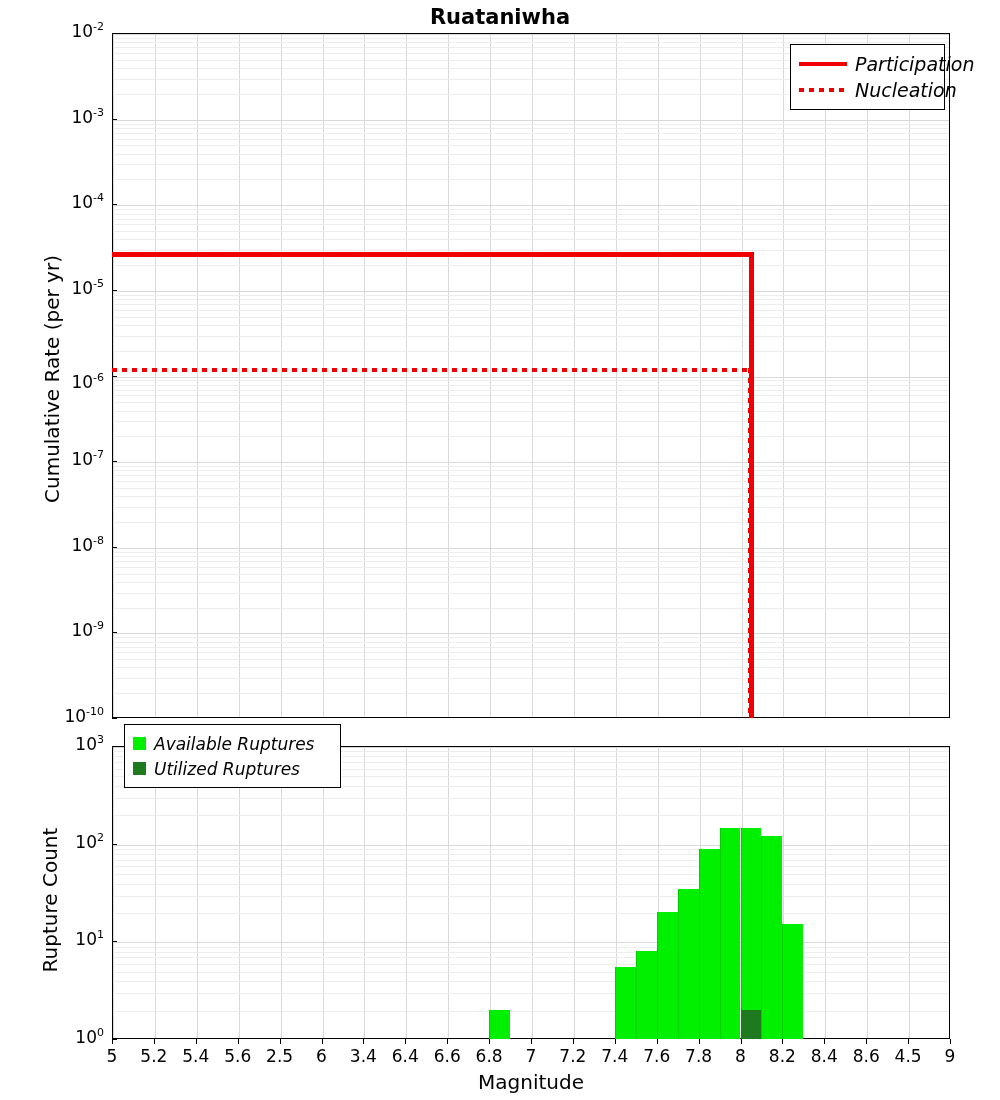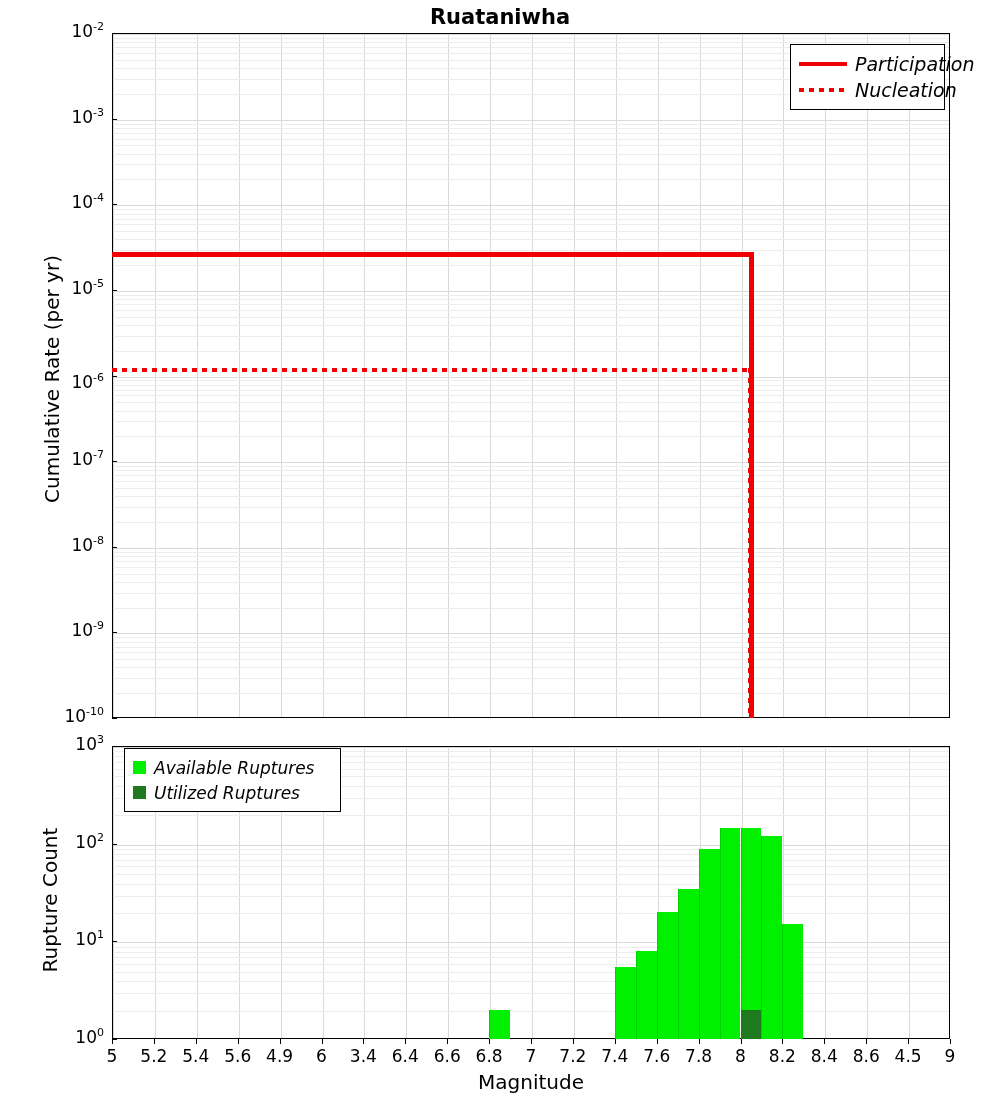--- a/index.html
+++ b/index.html
@@ -348,21 +348,21 @@
     <div class="ytick" style="left: 8px; top: 1026px; width: 96px;">10<sup>0</sup></div>
     <div class="tickmark-y" style="left: 112px; top: 1039px;"></div>
     <div class="xtick" style="left: 82px; top: 1046px; width: 60px;">5</div>
     <div class="tickmark-x" style="left: 112px; top: 1039px;"></div>
     <div class="xtick" style="left: 123.9px; top: 1046px; width: 60px;">5.2</div>
     <div class="tickmark-x" style="left: 153.9px; top: 1039px;"></div>
     <div class="xtick" style="left: 165.8px; top: 1046px; width: 60px;">5.4</div>
     <div class="tickmark-x" style="left: 195.8px; top: 1039px;"></div>
     <div class="xtick" style="left: 207.7px; top: 1046px; width: 60px;">5.6</div>
     <div class="tickmark-x" style="left: 237.7px; top: 1039px;"></div>
-    <div class="xtick" style="left: 249.6px; top: 1046px; width: 60px;">4.9</div>
+    <div class="xtick" style="left: 249.6px; top: 1046px; width: 60px;">2.5</div>
     <div class="tickmark-x" style="left: 279.6px; top: 1039px;"></div>
     <div class="xtick" style="left: 291.5px; top: 1046px; width: 60px;">6</div>
     <div class="tickmark-x" style="left: 321.5px; top: 1039px;"></div>
     <div class="xtick" style="left: 333.4px; top: 1046px; width: 60px;">3.4</div>
     <div class="tickmark-x" style="left: 363.4px; top: 1039px;"></div>
     <div class="xtick" style="left: 375.3px; top: 1046px; width: 60px;">6.4</div>
     <div class="tickmark-x" style="left: 405.3px; top: 1039px;"></div>
     <div class="xtick" style="left: 417.2px; top: 1046px; width: 60px;">6.6</div>
     <div class="tickmark-x" style="left: 447.2px; top: 1039px;"></div>
     <div class="xtick" style="left: 459.1px; top: 1046px; width: 60px;">6.8</div>
@@ -412,21 +412,21 @@
     <div class="bar" style="left: 614.8px; top: 966.691px; width: 20.95px; height: 72.3088px;"></div>
     <div class="bar" style="left: 635.75px; top: 950.798px; width: 20.95px; height: 88.2018px;"></div>
     <div class="bar" style="left: 656.7px; top: 911.933px; width: 20.95px; height: 127.067px;"></div>
     <div class="bar" style="left: 677.65px; top: 889.426px; width: 20.95px; height: 149.574px;"></div>
     <div class="bar" style="left: 698.6px; top: 849.089px; width: 20.95px; height: 189.911px;"></div>
     <div class="bar" style="left: 719.55px; top: 827.906px; width: 20.95px; height: 211.094px;"></div>
     <div class="bar" style="left: 740.5px; top: 827.906px; width: 20.95px; height: 211.094px;"></div>
     <div class="bar" style="left: 761.45px; top: 835.933px; width: 20.95px; height: 203.067px;"></div>
     <div class="bar" style="left: 782.4px; top: 924.135px; width: 20.95px; height: 114.865px;"></div>
     <div class="bar-util" style="left: 740.5px; top: 1009.6px; width: 20.95px; height: 29.4006px;"></div>
-    <div class="legend legend2" style="left: 124px; top: 748px; width: 217px;">
+    <div class="legend legend2" style="left: 124px; top: 724px; width: 217px;">
       <div class="legend-row">
         <span class="legend-swatch" style="background: rgb(0, 240, 0);"></span>
         <span class="legend-label">Available Ruptures</span>
       </div>
       <div class="legend-row">
         <span class="legend-swatch" style="background: rgb(31, 122, 31);"></span>
         <span class="legend-label">Utilized Ruptures</span>
       </div>
     </div>
   </div>

